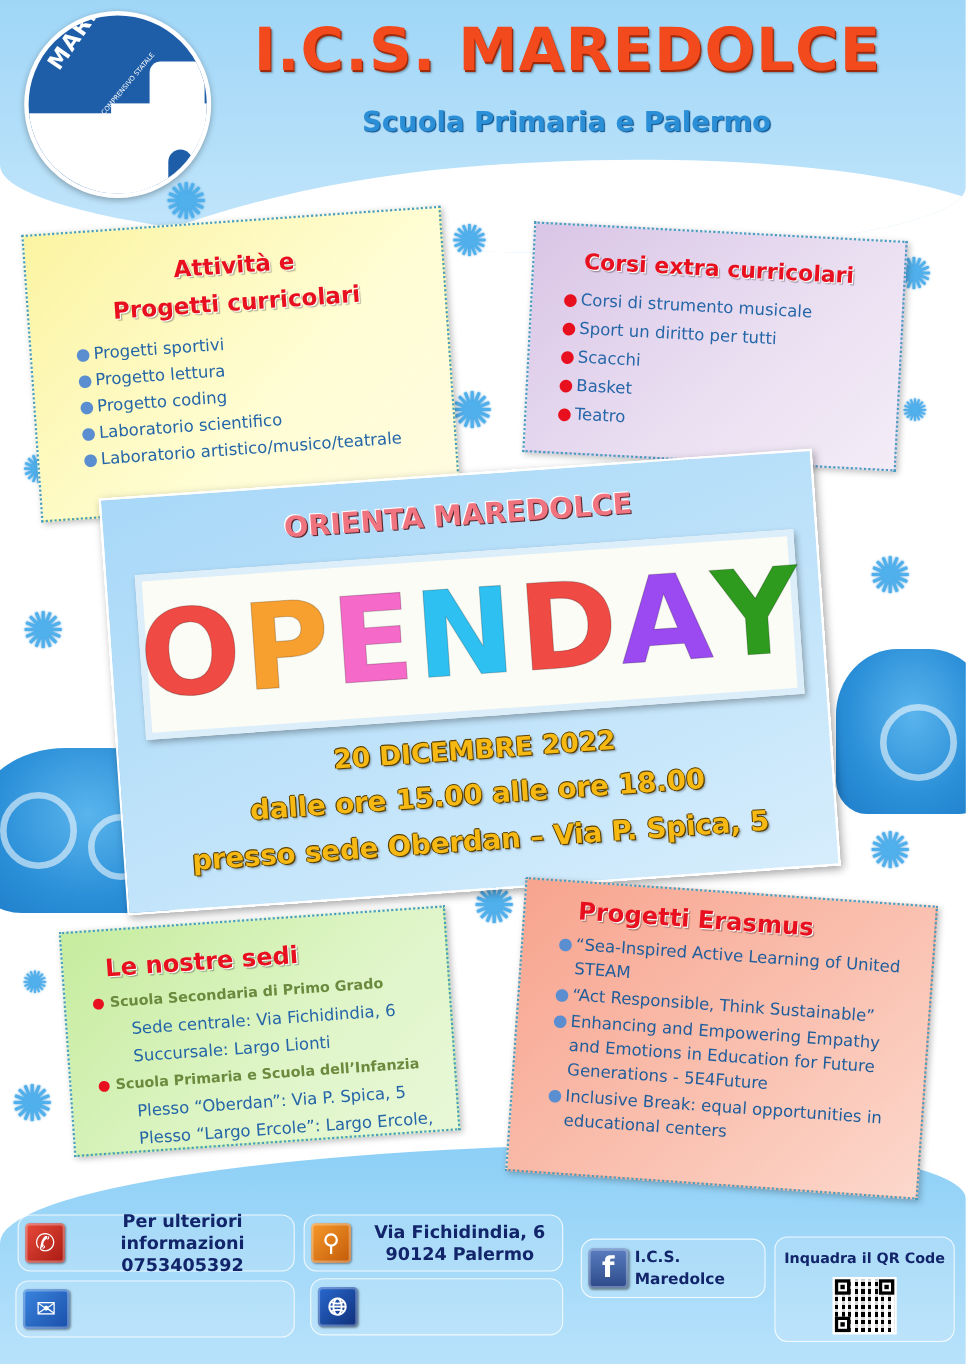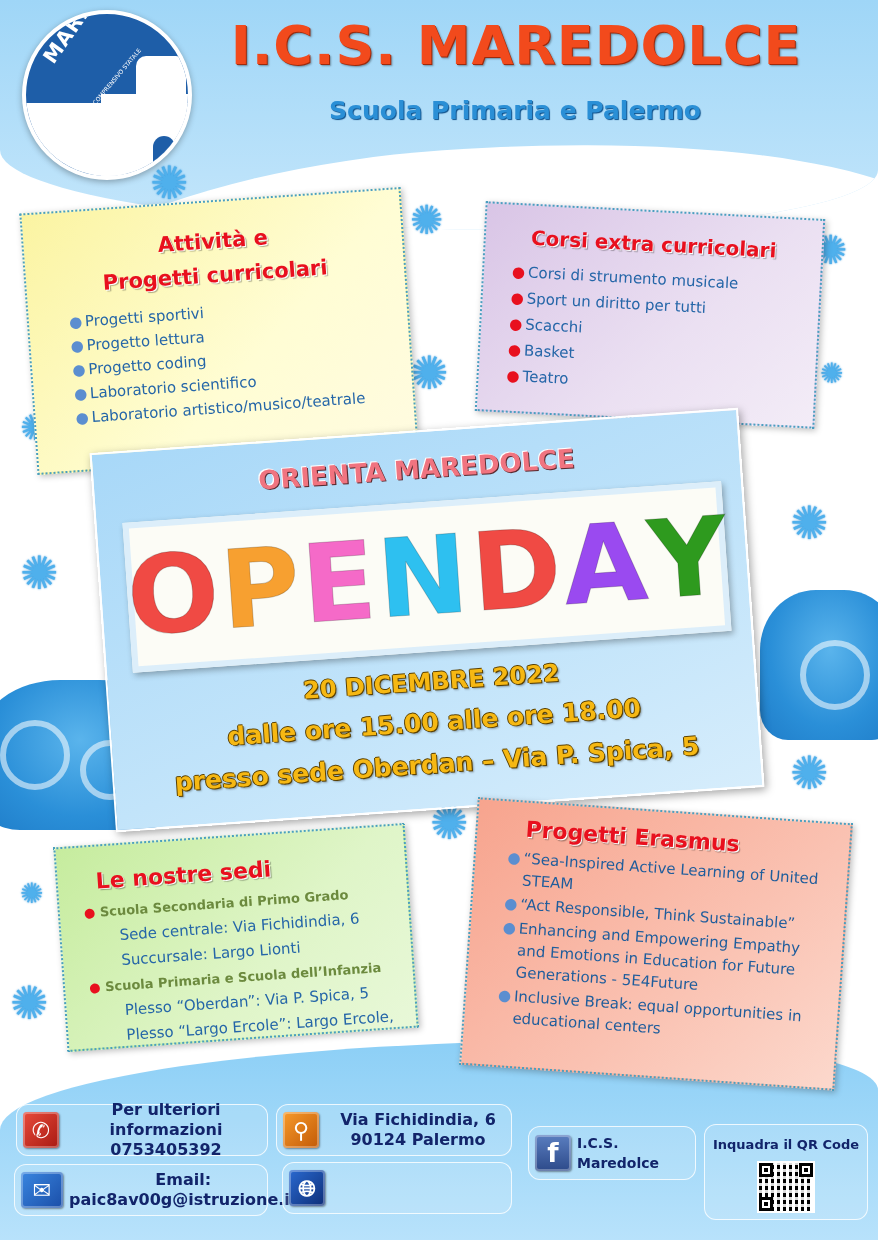--- a/index.html
+++ b/index.html
@@ -310,24 +310,20 @@
 <div class="info info-addr">
   <div class="ico" style="background:linear-gradient(135deg,#f79a2a,#c25a08);">⚲</div>
   <div class="txt">
     <div>Via Fichidindia, 6</div>
     <div>90124 Palermo</div>
   </div>
 </div>
 
 <div class="info info-email">
   <div class="ico" style="background:linear-gradient(135deg,#3a86e0,#1a4ea8);width:42px;flex-basis:42px;">✉</div>
-  <div class="txt">
-    <div>Email:</div>
-    <div>paic8av00g@istruzione.it</div>
-  </div>
 </div>
 
 <div class="info info-web">
   <div class="ico" style="background:linear-gradient(135deg,#2a6ad0,#0e2e78);">🌐︎</div>
 </div>
 
 <div class="info info-fb">
   <div class="ico" style="background:linear-gradient(180deg,#5a7ec0,#2d4a8a);font-family:'DejaVu Sans',sans-serif;font-weight:bold;font-size:26px;">f</div>
   <div class="txt">I.C.S. Maredolce</div>
 </div>

